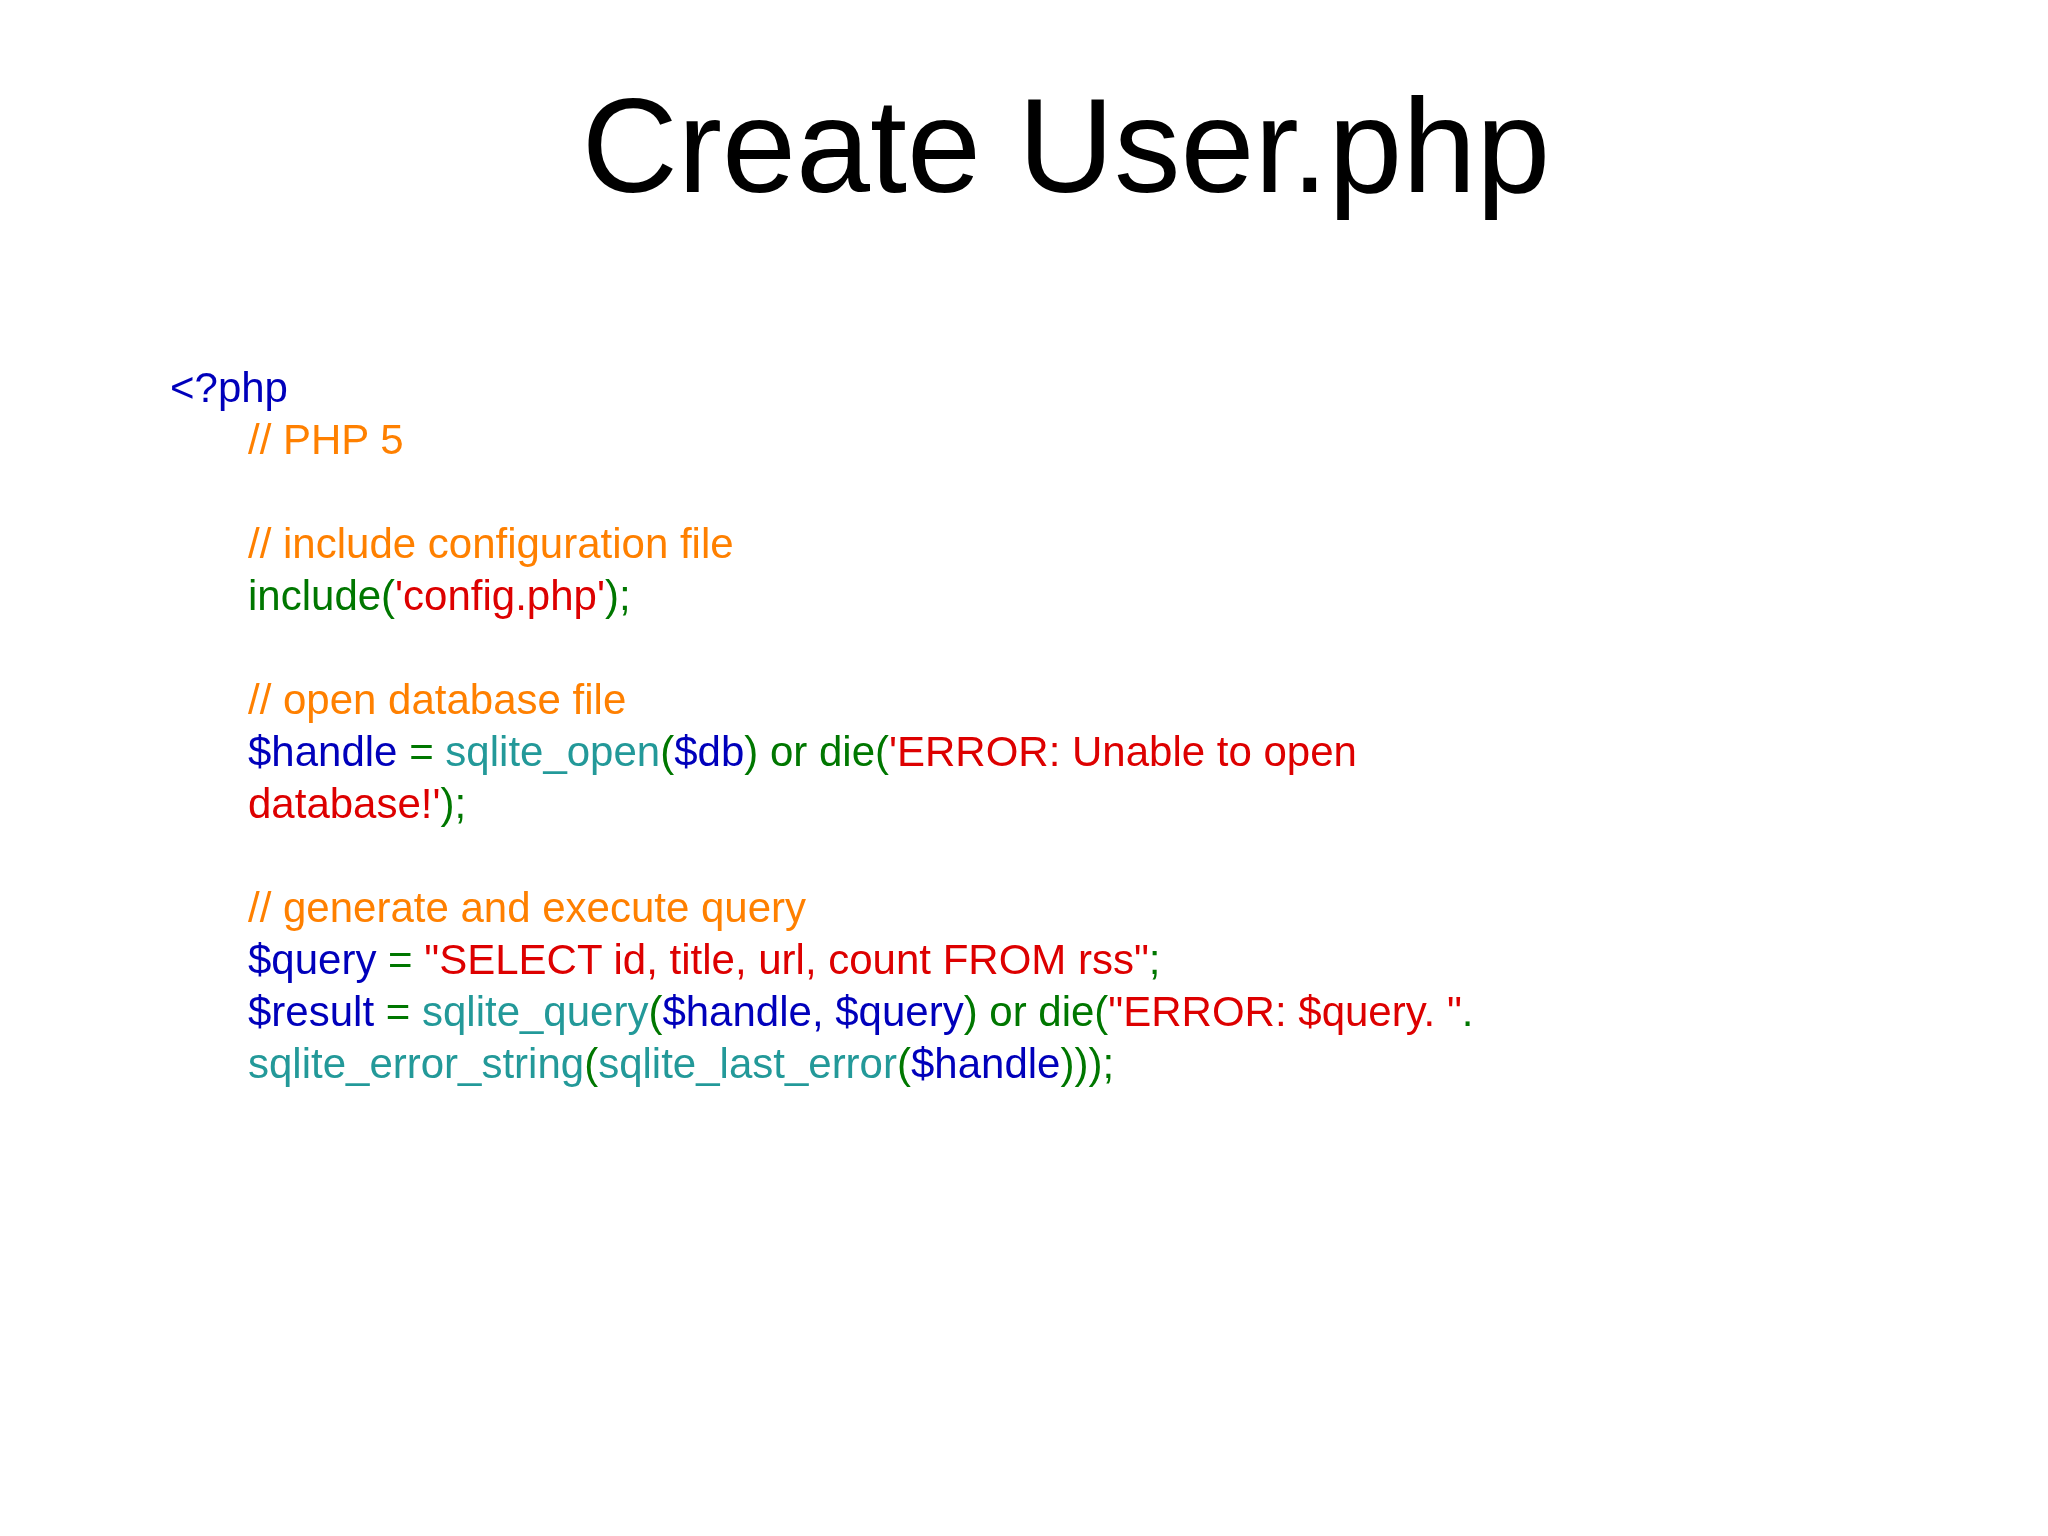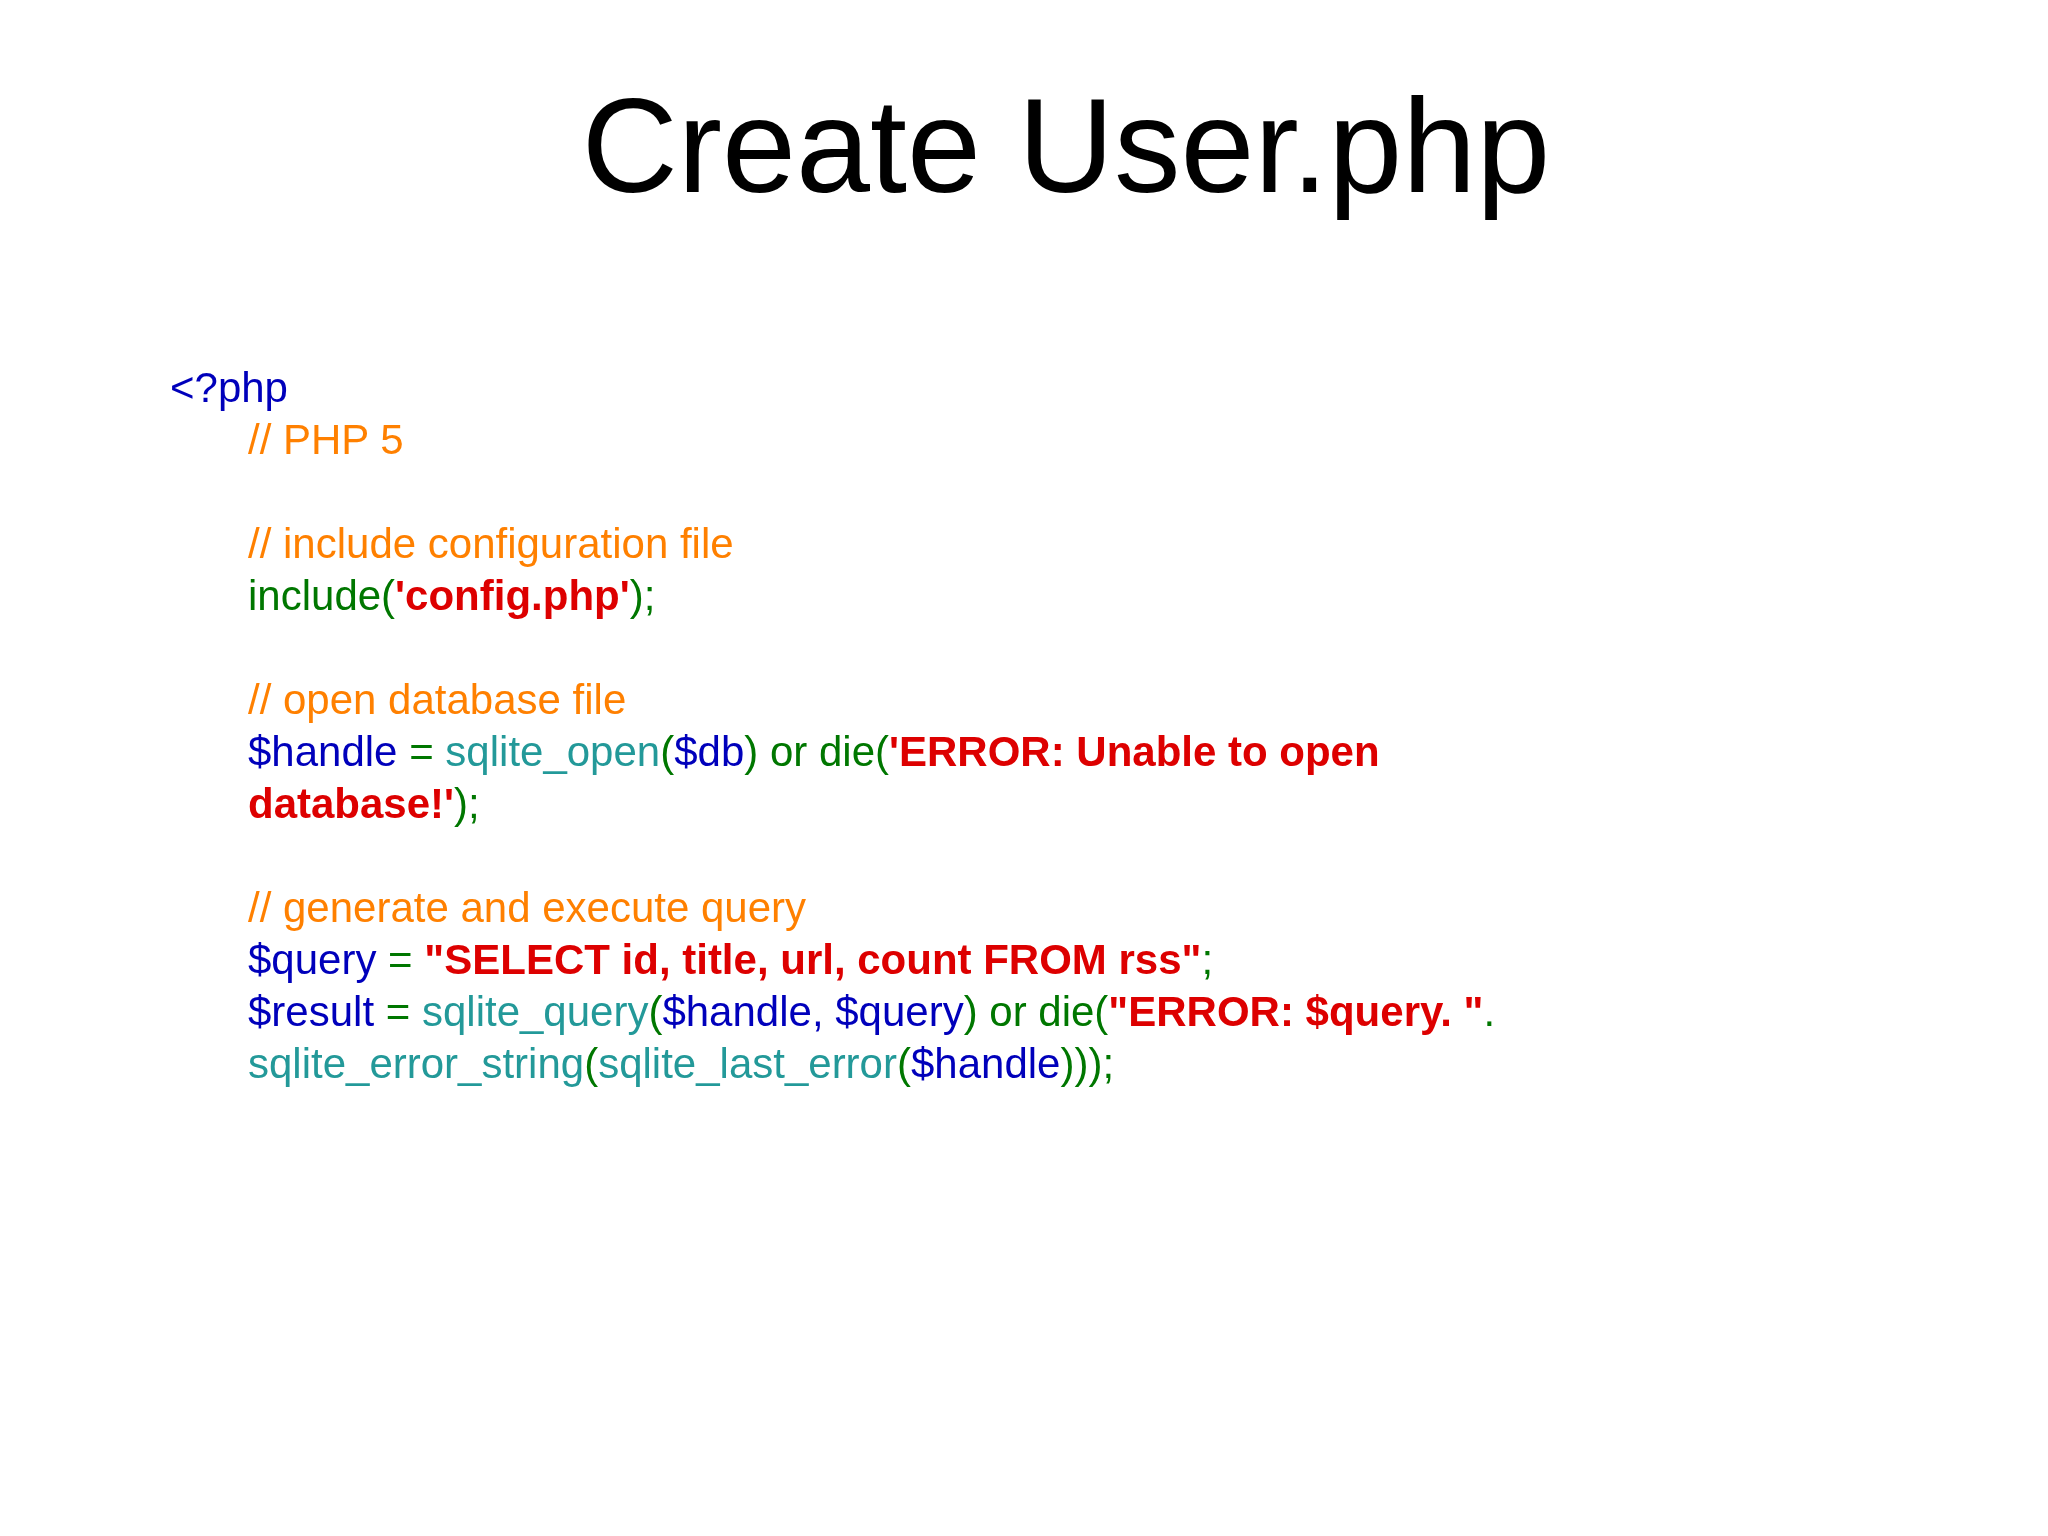--- a/index.html
+++ b/index.html
@@ -43,21 +43,21 @@
     margin-left: 48px;
   }
   .code-line {
     height: 52px;
   }
   .code-line.indent {
     padding-left: 78px;
   }
   .seg-comment  { color: var(--c-comment,  #ff8000); }
   .seg-keyword  { color: var(--c-keyword,  #007700); }
-  .seg-string   { color: var(--c-string,   #dd0000); font-weight: bold; }
+  .seg-string   { color: var(--c-string,   #dd0000); }
   .seg-variable { color: var(--c-variable, #0000bb); }
   .seg-function { color: var(--c-function, #239999); }
 </style>
 </head>
 <body>
 
 <div class="slide">
   <h1 class="title">Create User.php</h1>
   <div class="code" id="code-block"><div class="code-line"><span class="seg-variable">&lt;?php</span></div><div class="code-line indent"><span class="seg-comment">// PHP 5</span></div><div class="code-line indent"></div><div class="code-line indent"><span class="seg-comment">// include configuration file</span></div><div class="code-line indent"><span class="seg-keyword">include(</span><span class="seg-string">'config.php'</span><span class="seg-keyword">);</span></div><div class="code-line indent"></div><div class="code-line indent"><span class="seg-comment">// open database file</span></div><div class="code-line indent"><span class="seg-variable">$handle </span><span class="seg-keyword">= </span><span class="seg-function">sqlite_open</span><span class="seg-keyword">(</span><span class="seg-variable">$db</span><span class="seg-keyword">) or die(</span><span class="seg-string">'ERROR: Unable to open</span></div><div class="code-line indent"><span class="seg-string">database!'</span><span class="seg-keyword">);</span></div><div class="code-line indent"></div><div class="code-line indent"><span class="seg-comment">// generate and execute query</span></div><div class="code-line indent"><span class="seg-variable">$query </span><span class="seg-keyword">= </span><span class="seg-string">"SELECT id, title, url, count FROM rss"</span><span class="seg-keyword">;</span></div><div class="code-line indent"><span class="seg-variable">$result </span><span class="seg-keyword">= </span><span class="seg-function">sqlite_query</span><span class="seg-keyword">(</span><span class="seg-variable">$handle, $query</span><span class="seg-keyword">) or die(</span><span class="seg-string">"ERROR: $query. "</span><span class="seg-keyword">.</span></div><div class="code-line indent"><span class="seg-function">sqlite_error_string</span><span class="seg-keyword">(</span><span class="seg-function">sqlite_last_error</span><span class="seg-keyword">(</span><span class="seg-variable">$handle</span><span class="seg-keyword">)));</span></div></div>
 </div>

